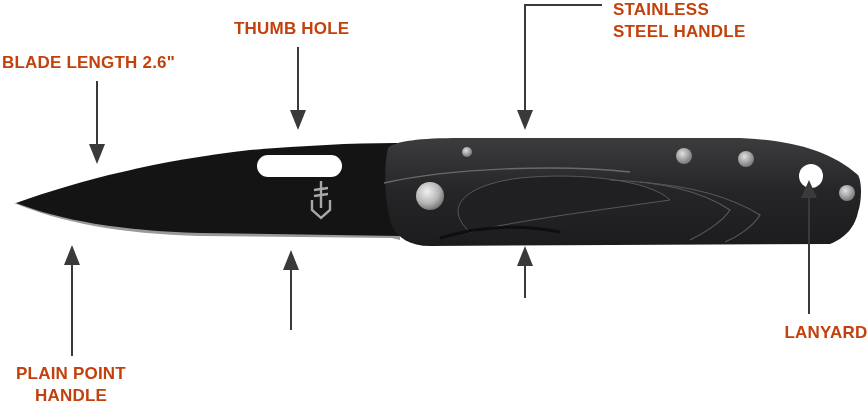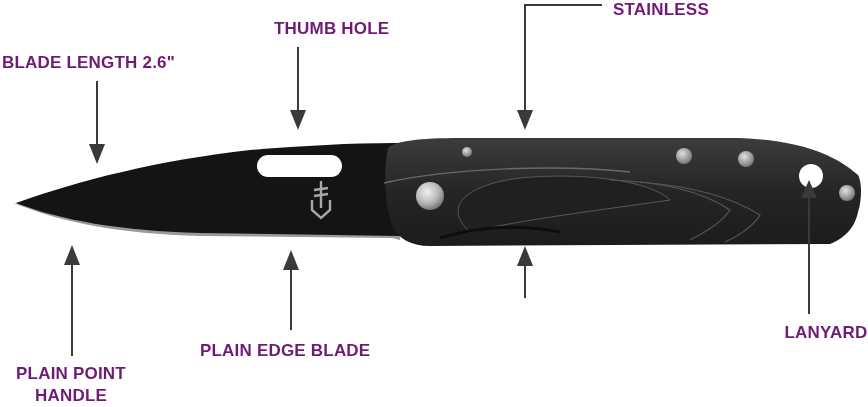--- a/index.html
+++ b/index.html
@@ -6,21 +6,21 @@
   #stage {
     position: relative;
     width: 868px;
     height: 407px;
     overflow: hidden;
     background: #ffffff;
     font-family: "Liberation Sans", "DejaVu Sans", sans-serif;
   }
   .label {
     position: absolute;
-    color: #701a75;
+    color: #c2410c;
     font-weight: bold;
     font-size: 17px;
     letter-spacing: 0.2px;
     line-height: 22px;
     white-space: nowrap;
   }
   .label.center { text-align: center; }
   svg.art { position: absolute; left: 0; top: 0; }
 </style>
 </head>
@@ -101,26 +101,26 @@
 
       <line x1="525" y1="298" x2="525" y2="262"></line>
       <polygon points="517,266 533,266 525,246" stroke="none"></polygon>
 
       <line x1="809" y1="314" x2="809" y2="196"></line>
       <polygon points="801,198 817,198 809,180" stroke="none"></polygon>
     </g>
   </svg>
 
   <div class="label" style="left:2px; top:52px;">BLADE LENGTH 2.6"</div>
-  <div class="label" style="left:234px; top:18px;margin-left:40px;">THUMB HOLE</div>
+  <div class="label" style="left:234px; top:18px;">THUMB HOLE</div>
   <div class="label" style="left:613px; top:-1px;">
     <div>STAINLESS</div>
+    <div>STEEL HANDLE</div>
   </div>
   <div class="label center" style="left:766px; top:322px; width:96px;margin-left:12px;">
     <div>LANYARD</div>
   </div>
-  <div class="label" style="left:200px; top:340px;">PLAIN EDGE BLADE</div>
   <div class="label center" style="left:8px; top:363px; width:126px;">
     <div>PLAIN POINT</div>
     <div>HANDLE</div>
   </div>
 
 </div>
 
 </body></html>

